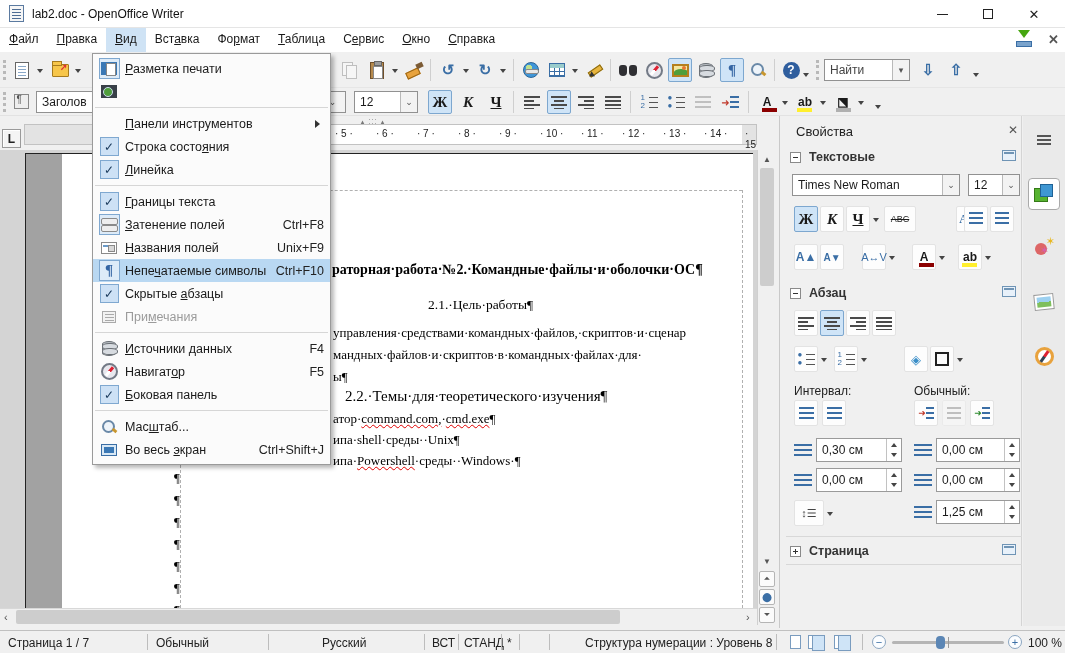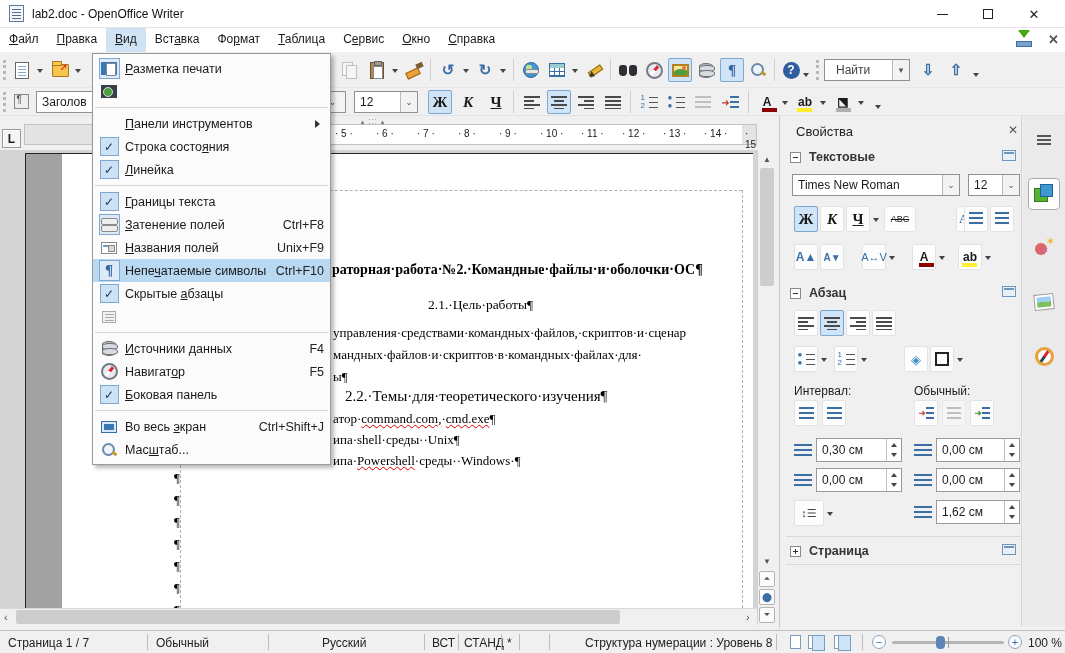--- a/index.html
+++ b/index.html
@@ -315,21 +315,21 @@
         <span class="i-zoomglass"></span>
       </div>
     <div class="tsep" style="left:774px;top:7px;"></div>
     <div class="tbtn" style="left:779px;top:6px;">
         <span class="i-help">?</span>
       </div>
     <div class="dd" style="left:800px;top:10px;"></div>
 
     <div class="grip" style="left:816px;top:8px;"></div>
     <div class="combo" style="left:824px;top:7px;width:86px;">
-      <span class="val" style="color:#444;margin-left:6px;">Найти</span>
+      <span class="val" style="color:#444;">Найти</span>
       <span class="carr">▾</span>
     </div>
     <div class="tbtn" style="left:916px;top:6px;">
         <span class="i-bluearrow">⇩</span>
       </div>
     <div class="tbtn" style="left:944px;top:6px;">
         <span class="i-bluearrow">⇧</span>
       </div>
     <div class="dd" style="left:970px;top:10px;"></div>
   </div>
@@ -675,21 +675,21 @@
             <i></i>
             <i></i>
           </span>
       </div>
       <div class="sb-btn" style="left:8px;top:384px;width:30px;">
           <span style="font-size:11px;color:#444;">↕☰</span>
         </div>
       <div class="sb-dd" style="left:39px;top:384px;"></div>
       <div class="lineico" style="left:128px;top:390px;"></div>
       <div class="spin" style="left:150px;top:384px;width:84px;">
-        <span class="sval">1,62 см</span>
+        <span class="sval">1,25 см</span>
         <span class="sarr">
             <i></i>
             <i></i>
           </span>
       </div>
 
       <div style="position:absolute;left:0;top:420px;width:236px;height:1px;background:#d8d8d8;"></div>
       <div class="sb-sec" style="top:428px;">
         <span class="expander plus"></span>
         <span>Страница</span>
@@ -813,20 +813,21 @@
       <div class="mrow">
         <span class="mlead">
           <span class="mcheck">✓</span>
         </span>
         <span class="mlabel">Скрытые <u>а</u>бзацы</span>
       </div>
       <div class="mrow dis">
         <span class="mlead">
           <span class="mi-note"></span>
         </span>
+        <span class="mlabel">При<u>м</u>ечания</span>
       </div>
       <div class="msep"></div>
       <div class="mrow">
         <span class="mlead">
           <span class="i-db"></span>
         </span>
         <span class="mlabel"><u>И</u>сточники данных</span>
         <span class="msc">F4</span>
       </div>
       <div class="mrow">
@@ -838,26 +839,26 @@
       </div>
       <div class="mrow">
         <span class="mlead">
           <span class="mcheck">✓</span>
         </span>
         <span class="mlabel"><u>Б</u>оковая панель</span>
       </div>
       <div class="msep"></div>
       <div class="mrow">
         <span class="mlead">
+          <span class="i-zoomglass"></span>
+        </span>
+        <span class="mlabel">Мас<u>ш</u>таб...</span>
+      </div>
+      <div class="mrow">
+        <span class="mlead">
           <span class="mi-full"></span>
         </span>
         <span class="mlabel">Во весь <u>э</u>кран</span>
         <span class="msc">Ctrl+Shift+J</span>
       </div>
-      <div class="mrow">
-        <span class="mlead">
-          <span class="i-zoomglass"></span>
-        </span>
-        <span class="mlabel">Мас<u>ш</u>таб...</span>
-      </div>
     </div>
 
 </div>
 
 </body></html>

